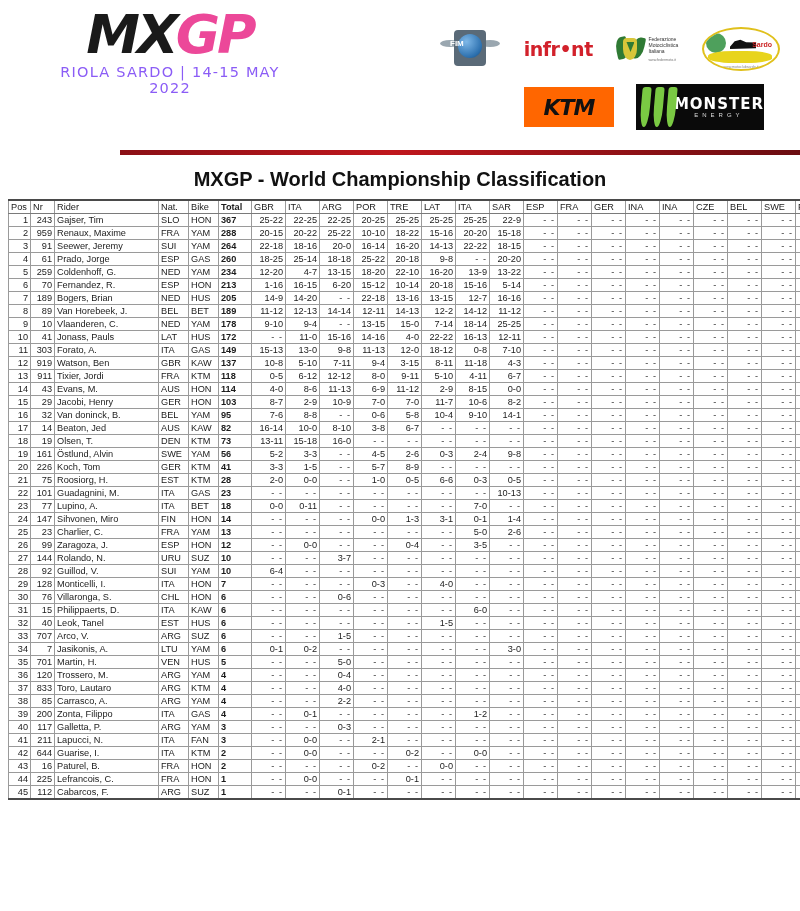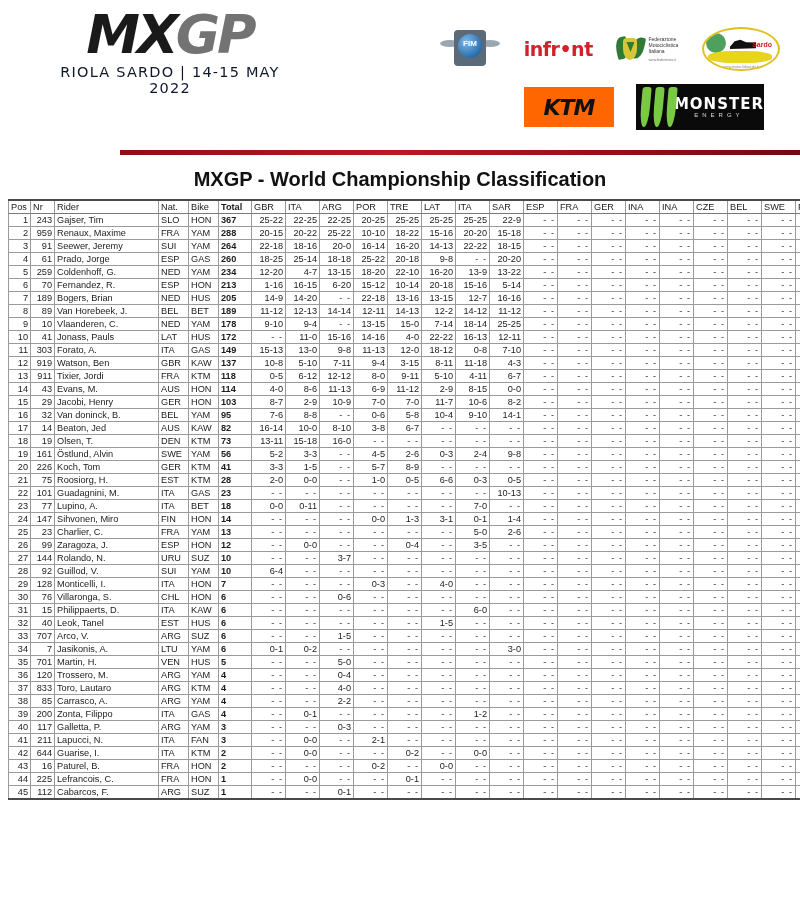--- a/index.html
+++ b/index.html
@@ -12,53 +12,53 @@
 
   
   .header{position:relative;height:148px;}
   .logo-block{position:absolute;left:40px;top:8px;width:260px;text-align:center;}
   .mxgp{
     font-family:"DejaVu Sans", sans-serif;
     font-weight:bold;font-style:italic;font-size:54px;letter-spacing:-3px;
     line-height:54px;margin:0;padding:0;
   }
   .mxgp .mx{color:#1a1a1a;}
-  .mxgp .gp{color:#737373;}
+  .mxgp .gp{color:#ec4899;}
   .sardegna{
     font-family:"DejaVu Sans", sans-serif;
     font-weight:bold;font-size:40px;letter-spacing:1px;line-height:44px;margin-top:4px;
   }
   .sardegna span:nth-child(1){color:#b8332a;}
   .sardegna span:nth-child(2){color:#c4471f;}
   .sardegna span:nth-child(3){color:#c8922a;}
   .sardegna span:nth-child(4){color:#7ea22a;}
   .sardegna span:nth-child(5){color:#2f6fb5;}
   .sardegna span:nth-child(6){color:#c8922a;}
   .sardegna span:nth-child(7){color:#2f8f4a;}
   .sardegna span:nth-child(8){color:#6aa02a;}
   .subtitle{
     font-family:"DejaVu Sans", sans-serif;
-    font-size:14.5px;letter-spacing:1.2px;color:#0f172a;margin-top:2px;
+    font-size:14.5px;letter-spacing:1.2px;color:#8b5cf6;margin-top:2px;
   }
 
   .sponsors{position:absolute;left:440px;top:22px;width:340px;height:120px;}
   .sp-row{display:flex;align-items:center;}
   .sp-row1{justify-content:space-between;height:54px;}
   .sp-row2{justify-content:flex-end;height:58px;gap:22px;padding-right:16px;margin-top:2px;}
   .sp{display:flex;align-items:center;justify-content:center;}
 
   
   .fim{width:60px;height:42px;position:relative;}
   .fim .wingL,.fim .wingR{position:absolute;top:12px;width:20px;height:7px;background:#9aa7b0;border-radius:50%;}
   .fim .wingL{left:0;}
   .fim .wingR{right:0;}
   .fim .plate{position:absolute;left:14px;top:2px;width:32px;height:36px;background:#5a6a78;border-radius:4px;}
   .fim .globe{position:absolute;left:18px;top:6px;width:24px;height:24px;border-radius:50%;
     background:radial-gradient(circle at 35% 32%, #7fb8e8 0%, #2b6fae 70%, #17446e 100%);}
-  .fim .fimtxt{position:absolute;left:18px;top:11px;width:24px;text-align:center;font-size:8px;color:#fff;font-weight:bold;font-family:"Liberation Sans",sans-serif;}
+  .fim .fimtxt{position:absolute;left:10px;top:11px;width:24px;text-align:left;font-size:8px;color:#fff;font-weight:bold;font-family:"Liberation Sans",sans-serif;}
 
   
   .infront{font-family:"DejaVu Sans", sans-serif;font-weight:bold;font-size:19px;color:#d2212b;letter-spacing:-0.5px;}
   .infront .dot{color:#d2212b;}
 
   
   .fmi{display:flex;align-items:center;gap:4px;}
   .fmi .shield{width:28px;height:30px;position:relative;}
   .fmi .shield .leafL,.fmi .shield .leafR{position:absolute;top:3px;width:12px;height:22px;background:#2f7a34;border-radius:60% 10% 60% 10%;}
   .fmi .shield .leafL{left:0;transform:rotate(-12deg);}

